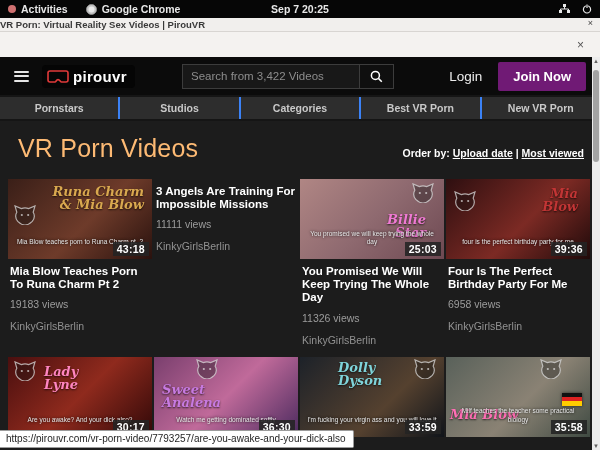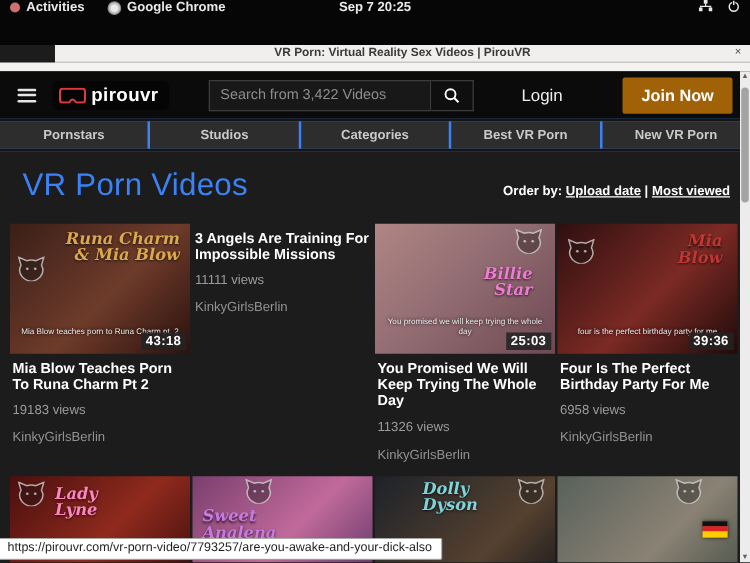--- a/index.html
+++ b/index.html
@@ -2,34 +2,34 @@
 <html><head>
 <meta charset="utf-8">
 <style>
   html,body{margin:0;padding:0;}
   body{
     width:600px;height:450px;overflow:hidden;position:relative;
     font-family:"Liberation Sans",sans-serif;background:#1c1c1c;
     -webkit-font-smoothing:antialiased;
   }
   
-  .sysbar{height:36px;background:#060606;color:#e8e8e8;display:flex;align-items:flex-start;
+  .sysbar{height:18px;background:#060606;color:#e8e8e8;display:flex;align-items:center;
     font-size:10.5px;font-weight:700;position:relative;}
   .sysbar .left{display:flex;align-items:center;gap:18px;padding-left:8px;}
   .sys-item{display:flex;align-items:center;gap:5px;cursor:default;}
   .dot-ico{width:8px;height:8px;border-radius:50%;background:#cf7070;display:inline-block;}
   .chrome-ico{width:9px;height:9px;border-radius:50%;background:#e9e9e9;border:1.5px solid #8a8a8a;
     box-shadow:inset 0 0 0 1.5px #c2c2c2;display:inline-block;}
   .sysbar .clock{position:absolute;left:50%;transform:translateX(-50%);}
   .sysbar .right{margin-left:auto;display:flex;align-items:center;gap:12px;padding-right:8px;}
   .sysbar svg{display:block;}
   
   .tabbar{height:13px;background:#f1efed;border-bottom:1px solid #d8d5d2;display:flex;
-    align-items:center;justify-content:center;position:relative;font-size:9.5px;
-    font-weight:700;color:#3a3a3a;margin-left:44px;}
+    align-items:center;position:relative;font-size:9.5px;
+    font-weight:700;color:#3a3a3a;}
   .tabbar .close{position:absolute;right:7px;top:0;font-size:9px;color:#444;cursor:pointer;font-weight:400;}
   
   .infobar{height:25px;background:#f4f2f0;border-bottom:1px solid #d9d6d3;display:flex;
     align-items:center;font-size:11px;color:#3c3c3c;padding:0 10px 0 24px;}
   .infobar .close{margin-left:auto;color:#555;font-size:12px;cursor:pointer;padding-right:6px;}
   
   .page{position:absolute;top:57px;left:0;right:0;bottom:0;background:#1c1c1c;overflow:hidden;}
   .sitehead{height:38px;background:#0b0b0b;display:flex;align-items:center;padding:0 14px;}
   .burger{width:15px;cursor:pointer;margin-right:13px;}
   .burger i{display:block;height:2px;background:#e6e6e6;margin:2.5px 0;border-radius:1px;}
@@ -37,37 +37,37 @@
     border-radius:4px;padding:3px 8px 3px 5px;}
   .logo .word{color:#fff;font-weight:700;font-size:15px;letter-spacing:.3px;}
   .sp1{flex:1.2;} .sp2{flex:1.4;}
   .searchwrap{display:flex;align-items:stretch;height:25px;}
   .searchwrap input{width:160px;background:#181818;border:1px solid #3c3c3c;color:#bdbdbd;
     font-size:11.5px;padding:0 8px;outline:none;font-family:"Liberation Sans",sans-serif;}
   .searchwrap input::placeholder{color:#8d8d8d;}
   .searchbtn{width:33px;background:#0f0f0f;border:1px solid #3c3c3c;border-left:none;
     display:flex;align-items:center;justify-content:center;cursor:pointer;}
   .login{color:#ededed;font-size:13.5px;cursor:pointer;margin-right:16px;}
-  .joinbtn{background:#a16207;color:#fff;font-weight:700;font-size:13px;border:none;
-    padding:7px 15px;border-radius:2px;cursor:pointer;font-family:"Liberation Sans",sans-serif;margin-left:32px;}
+  .joinbtn{background:#701a75;color:#fff;font-weight:700;font-size:13px;border:none;
+    padding:7px 15px;border-radius:2px;cursor:pointer;font-family:"Liberation Sans",sans-serif;}
   
   .nav{display:grid;grid-template-columns:repeat(5,1fr);gap:2px;background:#3b82f6;
     border-top:2px solid #151515;border-bottom:2px solid #151515;}
   .nav .item{background:#2d2d2d;color:#c9c9c9;font-size:10.5px;font-weight:700;
     text-align:center;padding:5px 0;cursor:pointer;}
   
   .headrow{display:flex;align-items:baseline;padding:13px 16px 0 18px;}
-  .pagetitle{color:#3b82f6;font-size:25px;font-weight:400;letter-spacing:.2px;}
+  .pagetitle{color:#fdba74;font-size:25px;font-weight:400;letter-spacing:.2px;}
   .orderby{margin-left:auto;color:#fff;font-size:10.5px;font-weight:700;white-space:nowrap;}
   .orderby a{color:#fff;text-decoration:underline;cursor:pointer;}
   
   .grid{display:grid;grid-template-columns:repeat(4,1fr);column-gap:2px;row-gap:11px;
     padding:16px 10px 0 8px;}
   .card{min-width:0;}
-  .thumb{position:relative;height:104px;overflow:hidden;cursor:pointer;background:#222;}
+  .thumb{position:relative;height:80px;overflow:hidden;cursor:pointer;background:#222;}
   .oname{position:absolute;font-family:"DejaVu Serif",serif;font-style:italic;font-weight:700;
     font-size:13px;line-height:1.0;text-shadow:0 1px 2px rgba(0,0,0,.7);white-space:pre-line;}
   .cat{position:absolute;opacity:.8;}
   .caption{position:absolute;left:0;right:0;bottom:13px;text-align:center;font-size:6.5px;
     color:#e8e8e8;text-shadow:0 0 3px #000;padding:0 6px;line-height:1.25;}
   .duration{position:absolute;right:3px;bottom:3px;background:rgba(35,35,35,.88);color:#fff;
     font-size:10.5px;font-weight:700;padding:1px 4px;letter-spacing:.3px;}
   .flag{position:absolute;right:8px;top:36px;width:20px;height:13px;box-shadow:0 0 3px rgba(0,0,0,.6);}
   .flag i{display:block;height:33.3%;}
   .flag .f1{background:#111;} .flag .f2{background:#d22;} .flag .f3{background:#fc0;}

